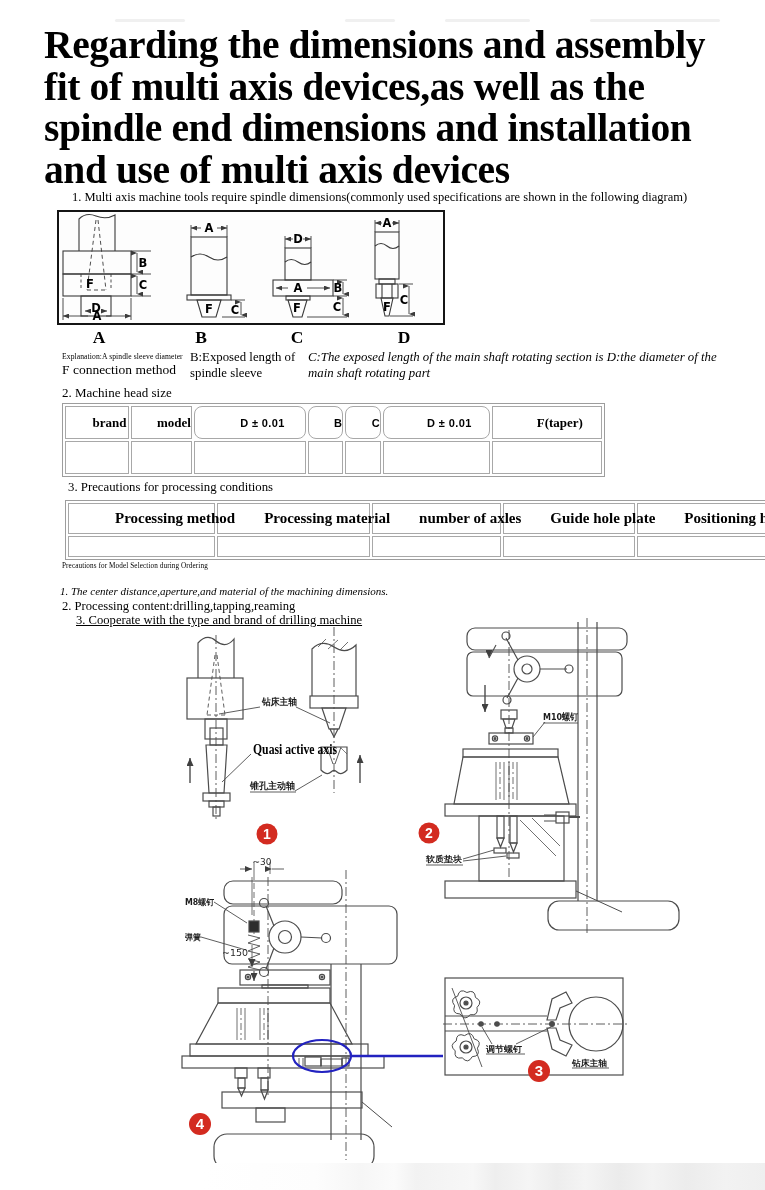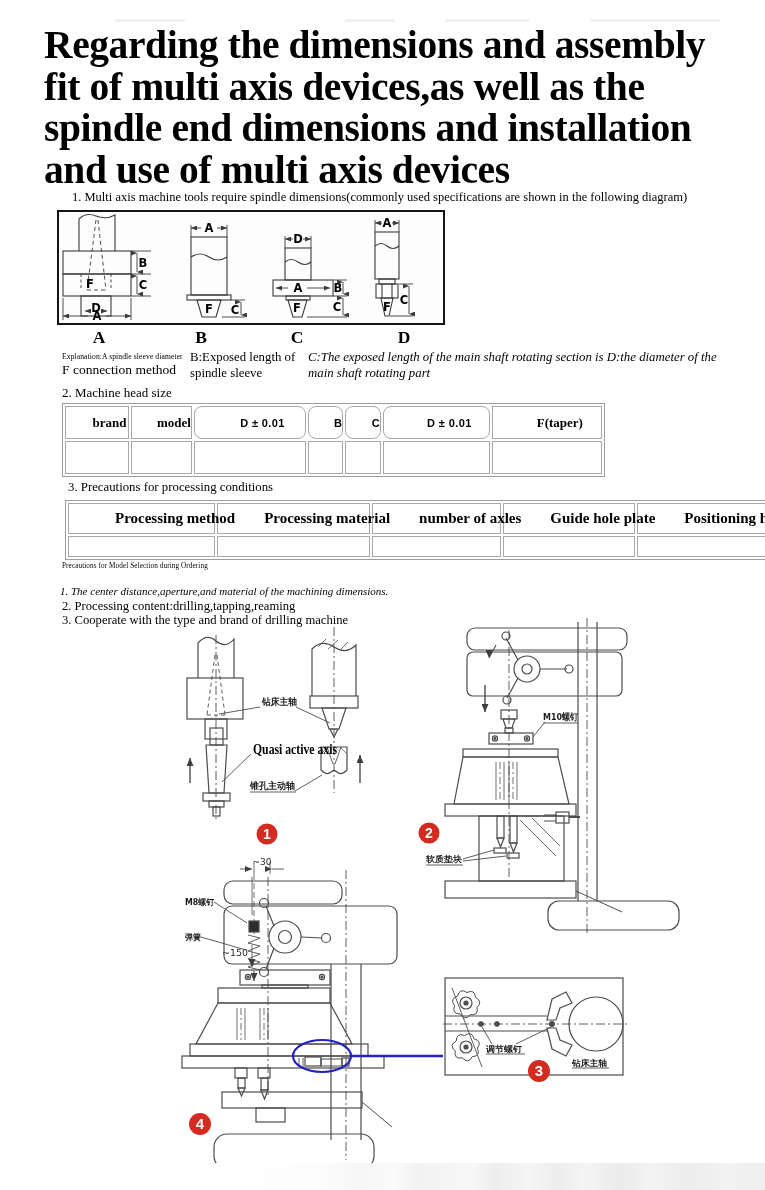--- a/index.html
+++ b/index.html
@@ -37,21 +37,21 @@
   .t1 td { height:33px; }
   .t1 .sans { font-family:"Liberation Sans", sans-serif; font-size:11px; letter-spacing:0.4px;border-radius:8px; }
   .t2 { left:65px; top:500px; }
   .t2 th { font-size:15px; height:31px;margin-top:40px; }
   .t2 td { height:21px; }
   .t2 th span { position:relative; left:21px; }
 
   .order-note  { left:62px; top:562px; font-size:7.2px; letter-spacing:0.1px; }
   .order-item1 { left:60px; top:585px; font-size:11px;font-style:italic; }
   .order-item2 { left:62px; top:599px; font-size:12.6px; }
-  .order-item3 { left:62px; top:613px; font-size:12.6px; }
+  .order-item3 { left:76px; top:613px; font-size:12.6px;text-decoration:underline; }
 
   .figures { left:0; top:615px; }
   svg text { font-family:"DejaVu Sans", sans-serif; }
   svg text.cjk { font-weight:bold; fill:#1c1c1c; }
   svg text.latin-bold { font-family:"Liberation Serif", serif; font-weight:bold; fill:#000; }
   .badge-num { font-family:"Liberation Sans", sans-serif; font-weight:bold; fill:#fff; }
 </style>
 </head>
 <body>
 

